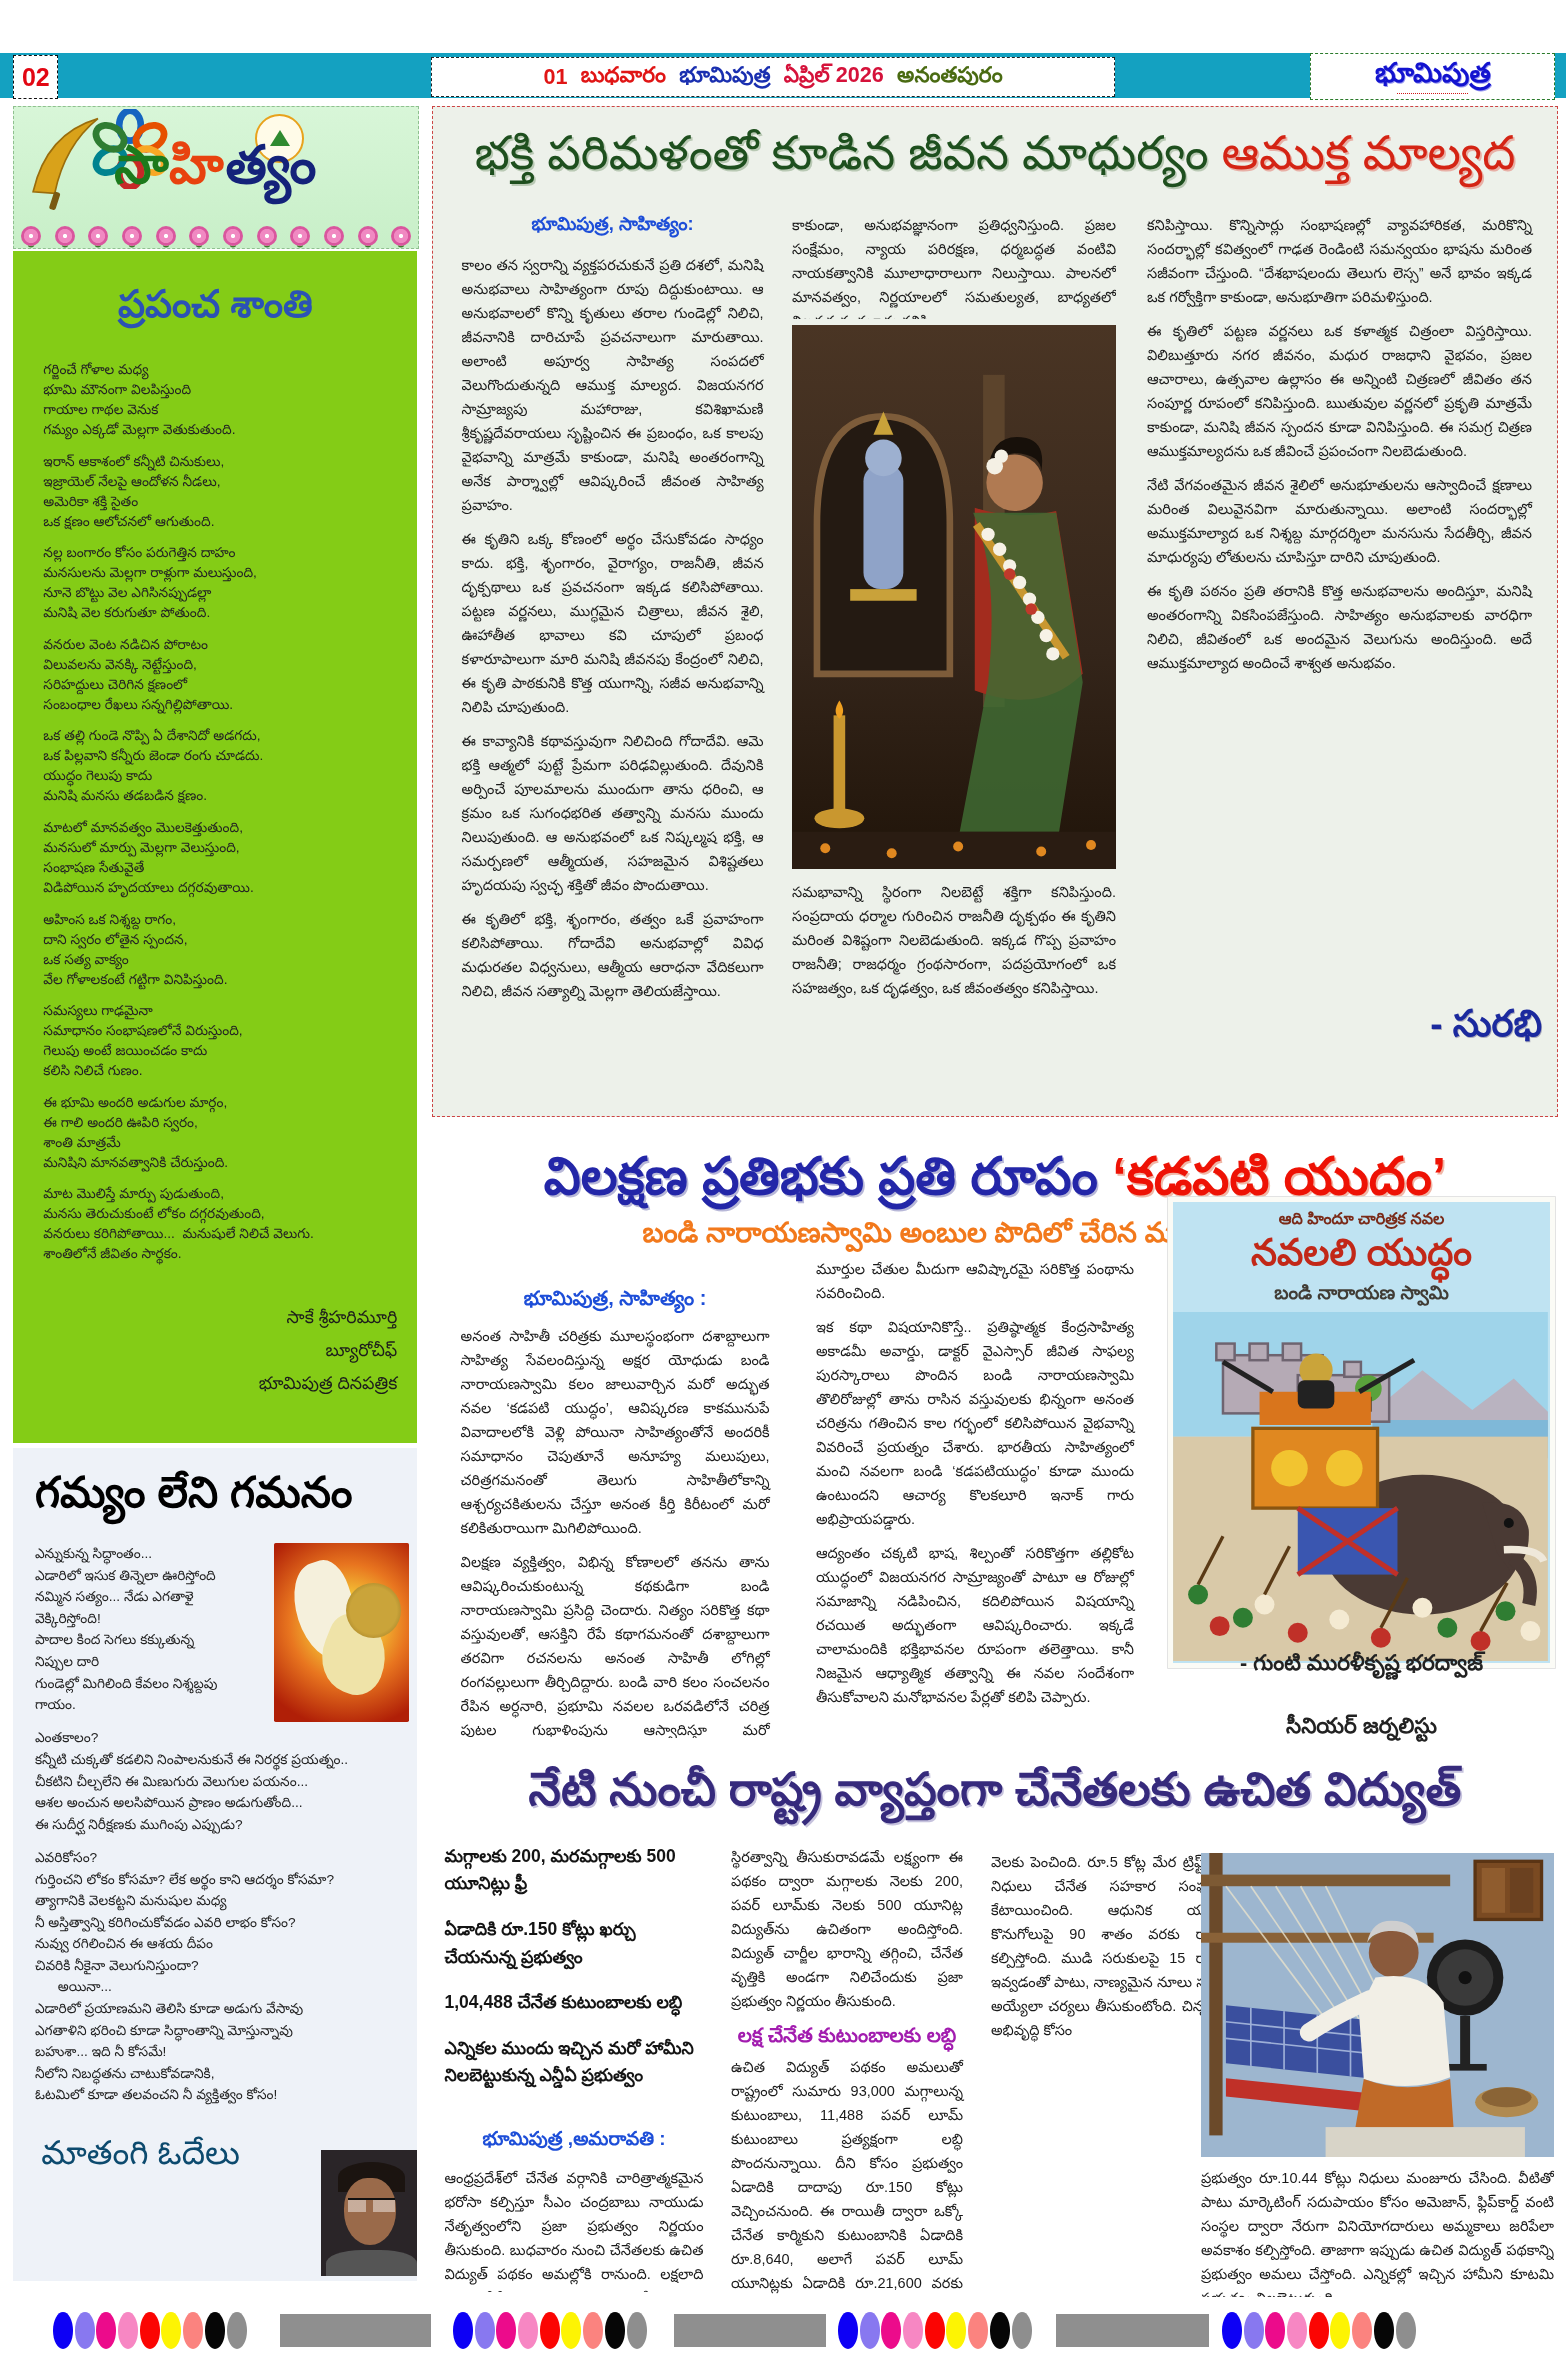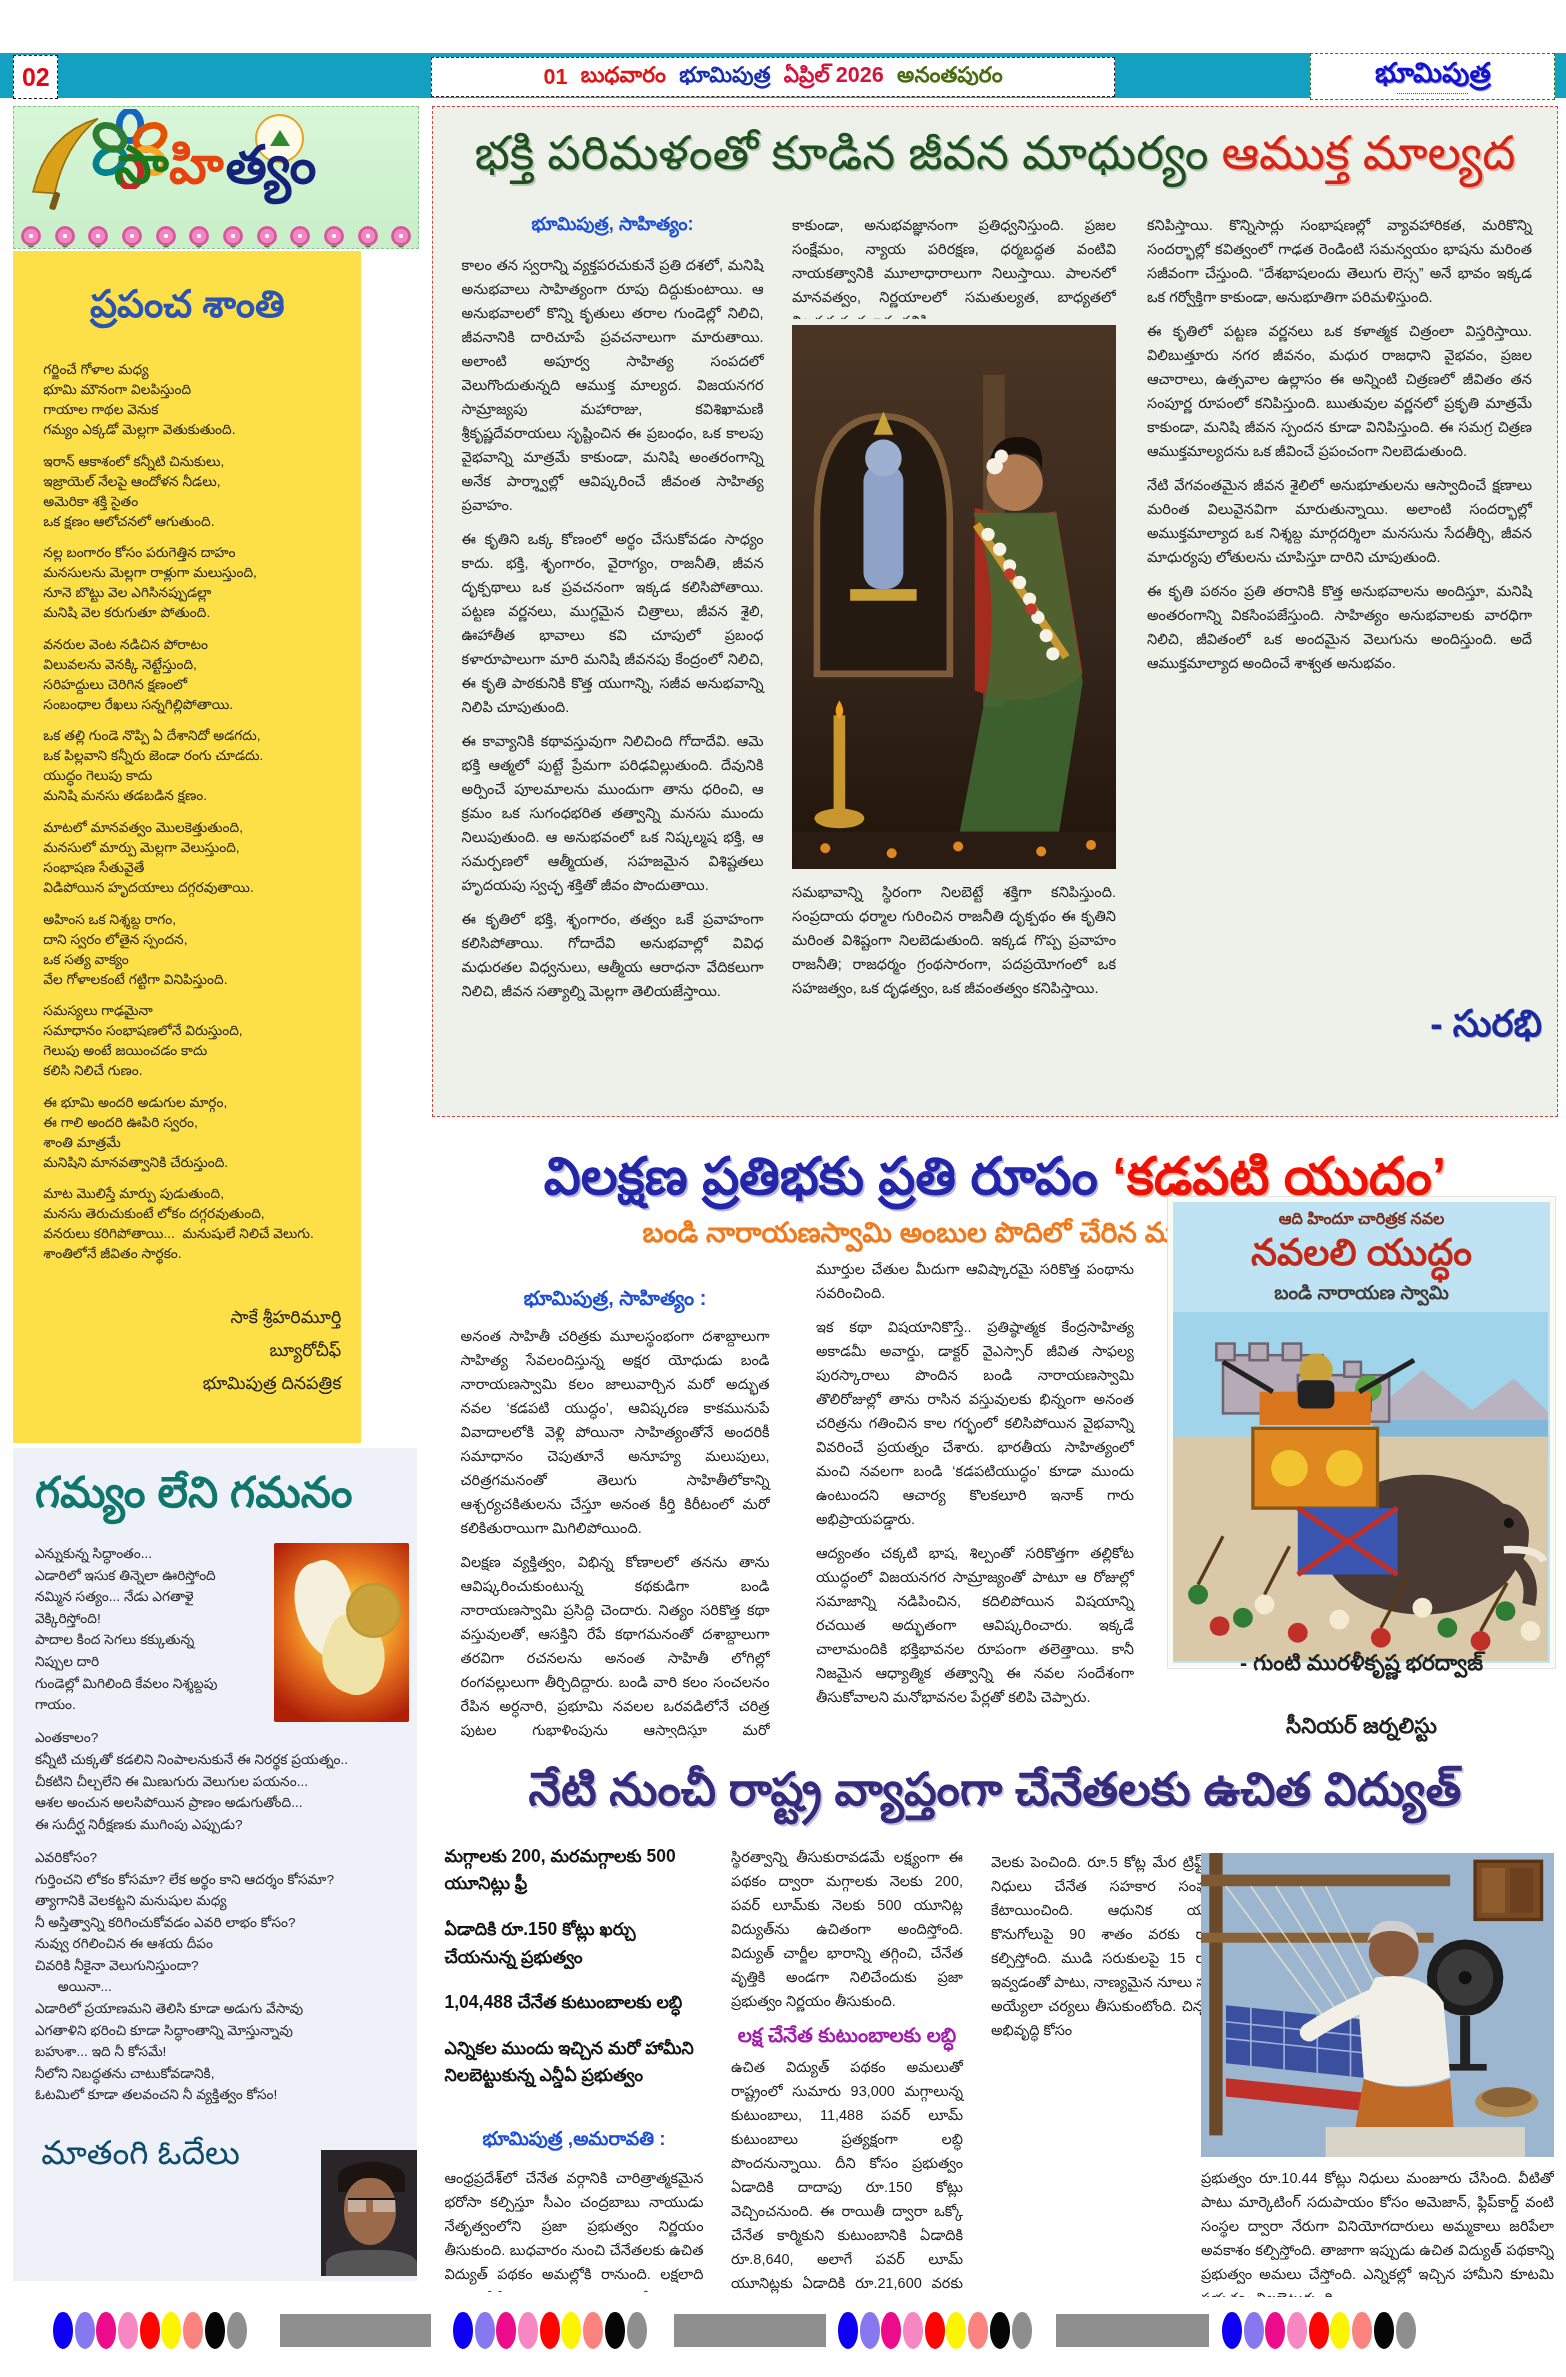--- a/index.html
+++ b/index.html
@@ -30,28 +30,28 @@
     justify-content:space-around;align-items:flex-end;}
   .flower{width:20px;height:20px;border-radius:50%;
     background:radial-gradient(circle,#ffffff 1.7px,#f089c2 2.5px 6.7px,#d9569e 7.5px);
     box-shadow:0 8.3px 0 -6.7px #3f7a2f;}
   .badge-icon{position:absolute;left:241px;top:6.7px;width:45px;height:45px;border-radius:50%;
     background:#fffbe8;border:2.5px solid #e8a21c;display:flex;align-items:center;justify-content:center;}
   .badge-tree{width:0;height:0;border-left:10px solid transparent;border-right:10px solid transparent;
     border-bottom:16.6px solid #2f8a2f;}
 
   
-  .poem1{position:absolute;left:13.3px;top:251px;width:348px;height:1192px;background:#fde047;overflow:hidden;}
+  .poem1{position:absolute;left:13.3px;top:251px;width:404px;height:1192px;background:#84cc16;overflow:hidden;}
   .poem1-title{margin:32px 0 25px;text-align:center;color:#2b52b5;font-weight:900;font-size:38px;}
   .plines{padding:0 0 0 30px;font-size:13.7px;line-height:20px;color:#232323;}
   .pline{min-height:10px;white-space:pre-wrap;}
   .poem-authors{margin-top:37px;padding-right:20px;text-align:right;font-weight:normal;font-size:17.5px;line-height:33px;color:#1c1c1c;}
 
   .poem2{position:absolute;left:13.3px;top:1448px;width:404px;height:833px;background:#eef2f8;overflow:hidden;}
-  .poem2-title{margin:20px 0 15px;padding-left:21.6px;color:#0f766e;font-weight:900;font-size:43px;}
+  .poem2-title{margin:20px 0 15px;padding-left:21.6px;color:#000000;font-weight:900;font-size:43px;}
   .poem2-body{padding:0 8.3px 0 21.6px;font-size:13.7px;line-height:21.6px;color:#232323;}
   .warrior-art{float:right;width:135px;height:179px;margin:0 0 8.3px 10px;border-radius:1.7px;
     background:radial-gradient(circle at 55% 45%,#f6d23a 0 18%,#e8751f 48%,#b01f07 85%);position:relative;overflow:hidden;}
   .robe1{position:absolute;left:23px;top:18.3px;width:58px;height:100px;background:#f5f0dc;border-radius:60% 40% 50% 60%;transform:rotate(-18deg);}
   .robe2{position:absolute;left:48px;top:75px;width:65px;height:75px;background:#efe3a8;border-radius:30% 70% 40% 60%;transform:rotate(22deg);}
   .shield{position:absolute;right:8.3px;top:40px;width:55px;height:55px;border-radius:50%;
     background:radial-gradient(circle,#caa43a 0 60%,#8a6a1c 100%);}
   .poem2-author{margin:28px 0 0 28px;color:#0c4a6e;font-weight:400;font-size:33px;}
   .poet-portrait{position:absolute;right:0;bottom:5px;width:96px;height:126px;background:#2a2528;overflow:hidden;}
   .pp-face{position:absolute;left:23px;top:28px;width:52px;height:67px;background:#9a6a4a;border-radius:45% 45% 50% 50%;}

